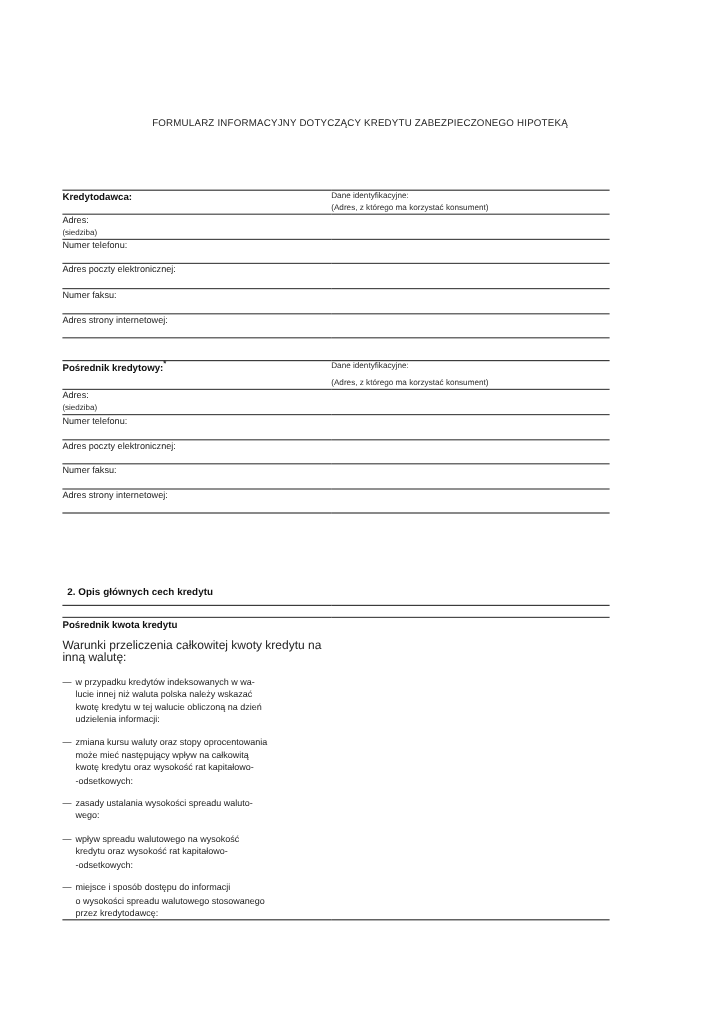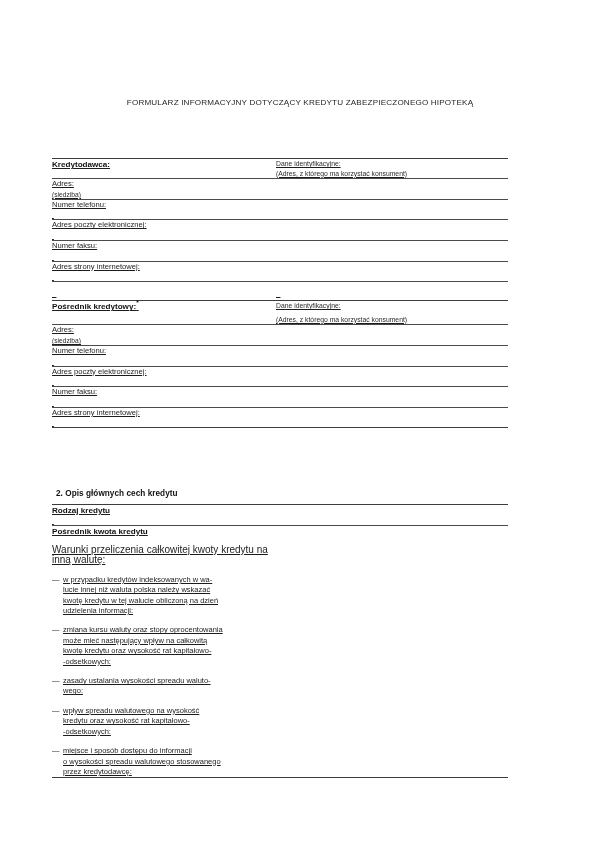--- a/index.html
+++ b/index.html
@@ -51,21 +51,20 @@
   #sec1 { top: 133px; }
   #sec2 { top: 489px; }
 
   
   .tbl {
     position: absolute;
     left: 52px;
     width: 496px;
     border-collapse: collapse;
     table-layout: fixed;
-    text-decoration: underline;
   }
   #table1 { top: 158px; }
   #table2 { top: 504px; }
 
   .tbl td {
     vertical-align: top;
     padding: 0;
     border: 0;
   }
 
@@ -300,21 +299,20 @@
   <div class="section-heading" id="sec2">2. Opis głównych cech kredytu</div>
 
   <table class="tbl" id="table2">
     <colgroup>
         <col style="width:224px">
         <col style="width:272px">
       </colgroup>
     <tbody>
       <tr class="thick-top">
         <td class="c-left">
-          <div class="lbl-bold">Rodzaj kredytu</div>
           <div class="sub">&nbsp;</div>
         </td>
         <td class="c-right">
           <div class="lbl"></div>
         </td>
       </tr>
 
       <tr class="rule last-rule">
         <td class="c-left tall-left">
           <div class="head-line">Pośrednik kwota kredytu</div>

